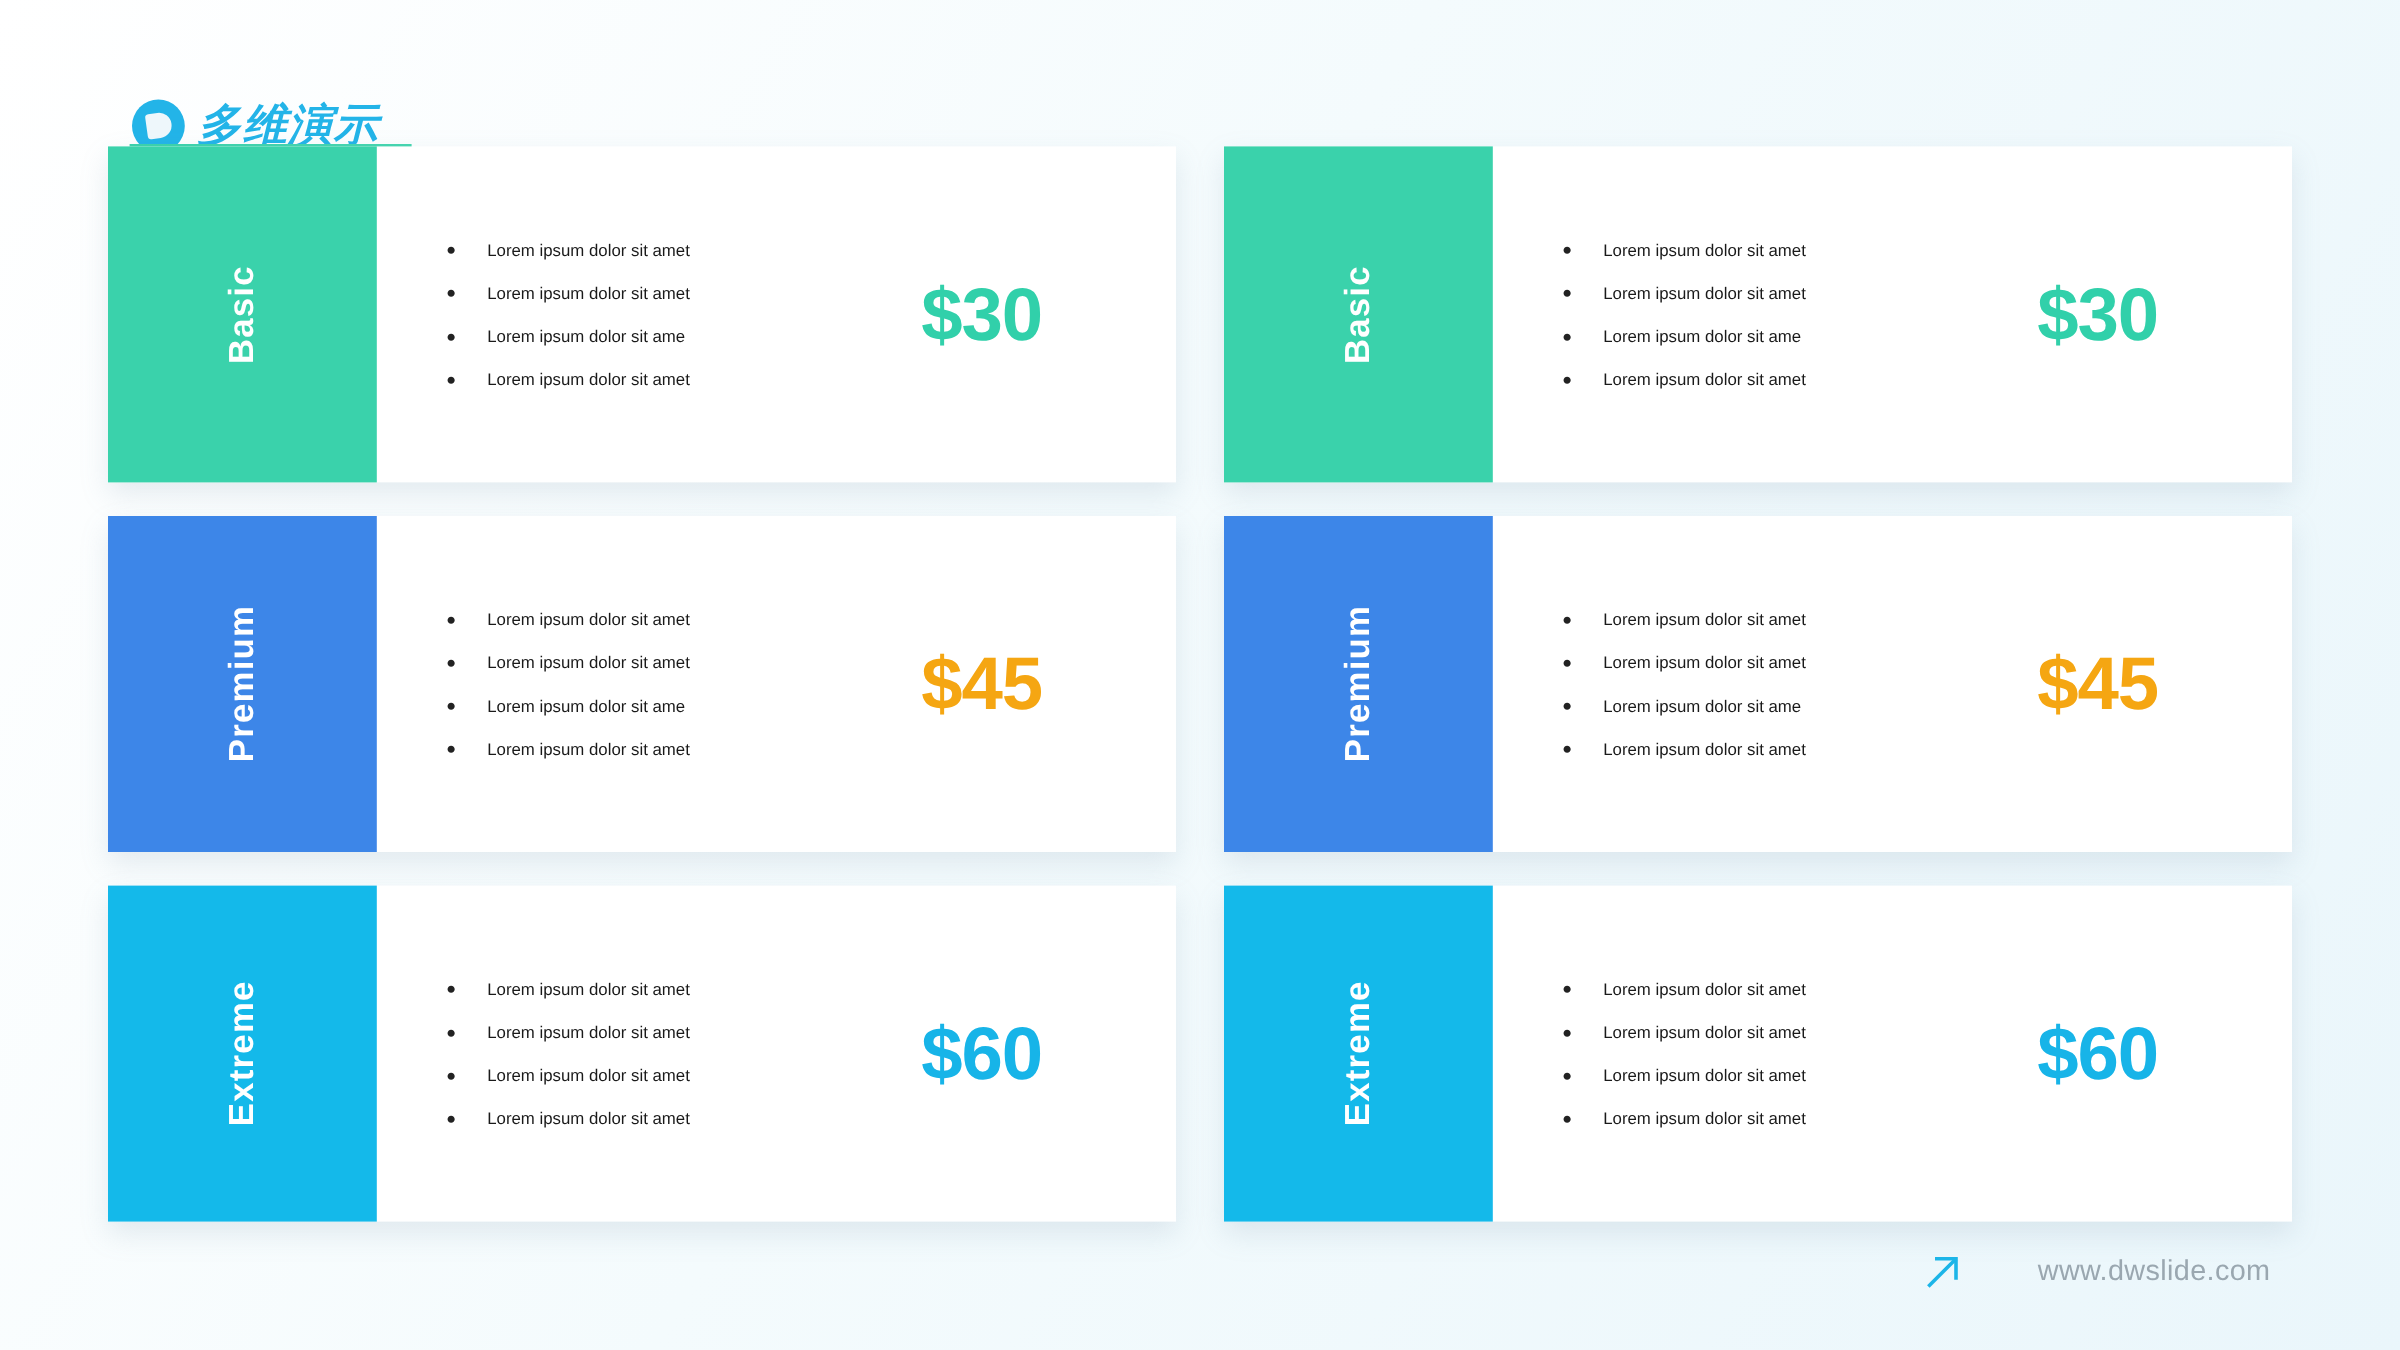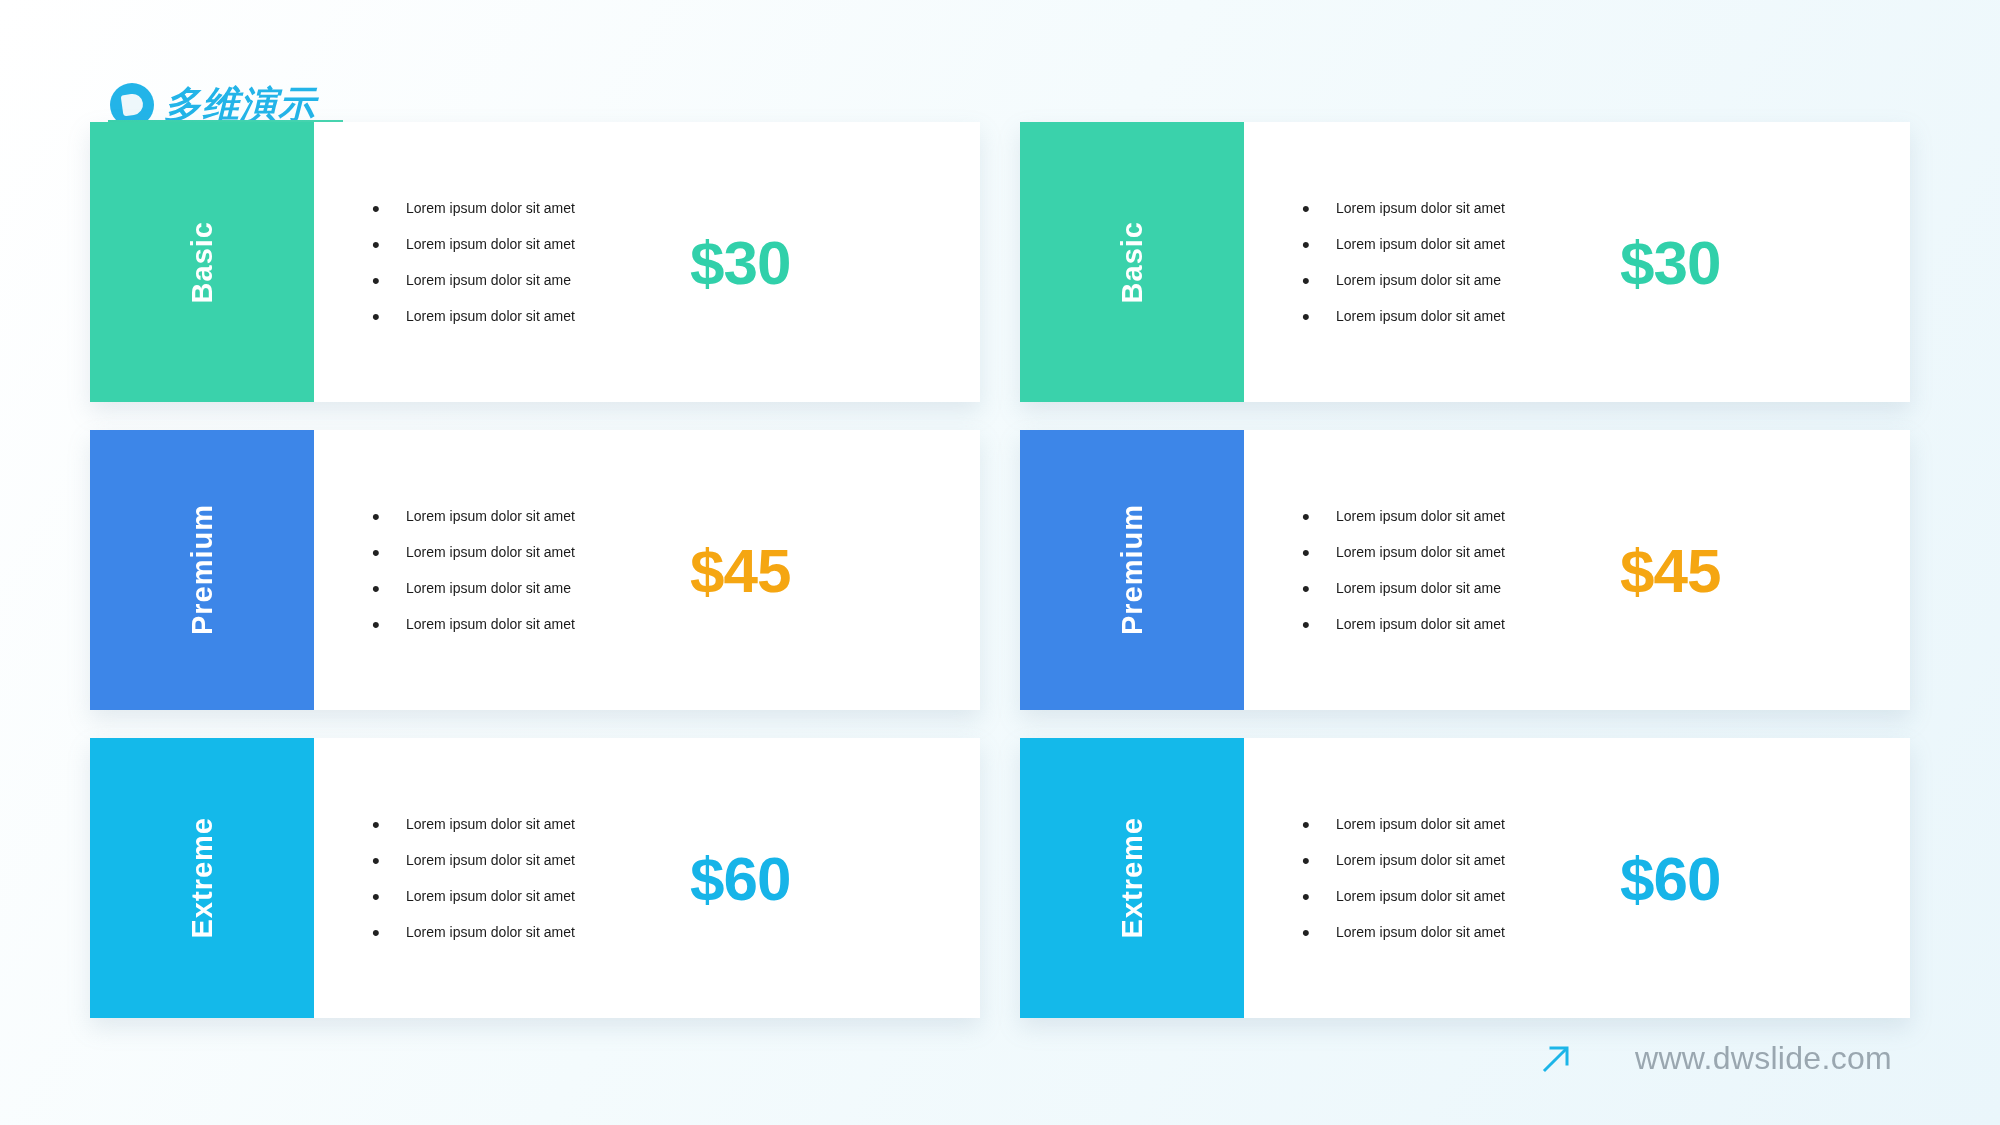--- a/index.html
+++ b/index.html
@@ -99,39 +99,40 @@
   }
   .feature-list li::before {
     content:"\2022";
     position:absolute;
     left:0; top:-3px;
     font-size:22px;
     color:#222;
   }
   .price {
     flex:0 0 290px;
+    text-align:center;
     font-size:62px;
     font-weight:bold;
     letter-spacing:-1px;
     padding-right:34px;
   }
 
   
   .footer {
     position:absolute;
     right:108px; bottom:48px;
     display:flex; align-items:center; gap:62px;
   }
   .footer-arrow {
     width:34px; height:34px;
     display:flex; align-items:center; justify-content:center;
   }
   .footer-arrow svg { display:block; }
   .footer-url {
-    font-size:32px;
+    font-size:24px;
     color:#9aa7b0;
     letter-spacing:0.3px;
   }
 </style>
 </head>
 <body>
 
 <div class="logo">
   <div class="logo-mark"></div>
   <div class="logo-text">多维演示</div>

